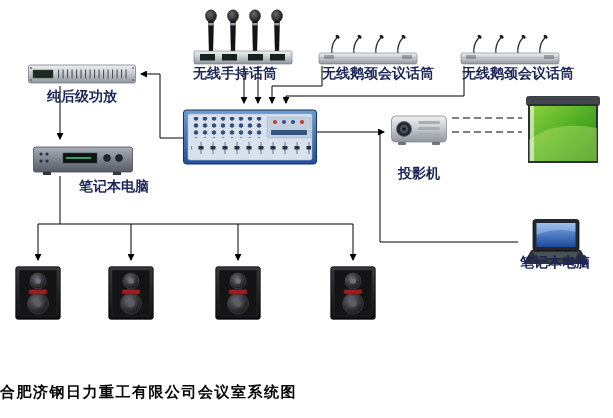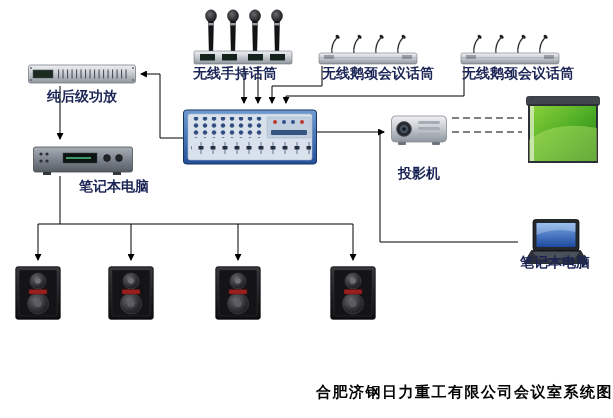--- a/index.html
+++ b/index.html
@@ -20,21 +20,21 @@
     font-weight: bold;
     color: #1a2455;
     text-align: center;
     white-space: nowrap;
     line-height: 12px;
   }
   .title {
     position: absolute;
     left: 0; right: 0;
     top: 383px;
-    text-align: right;
+    text-align: left;
     font-size: 15px;
     font-weight: bold;
     color: #000000;
     letter-spacing: 1.5px;
   }
 </style>
 </head>
 <body>
 
 <div class="canvas">

